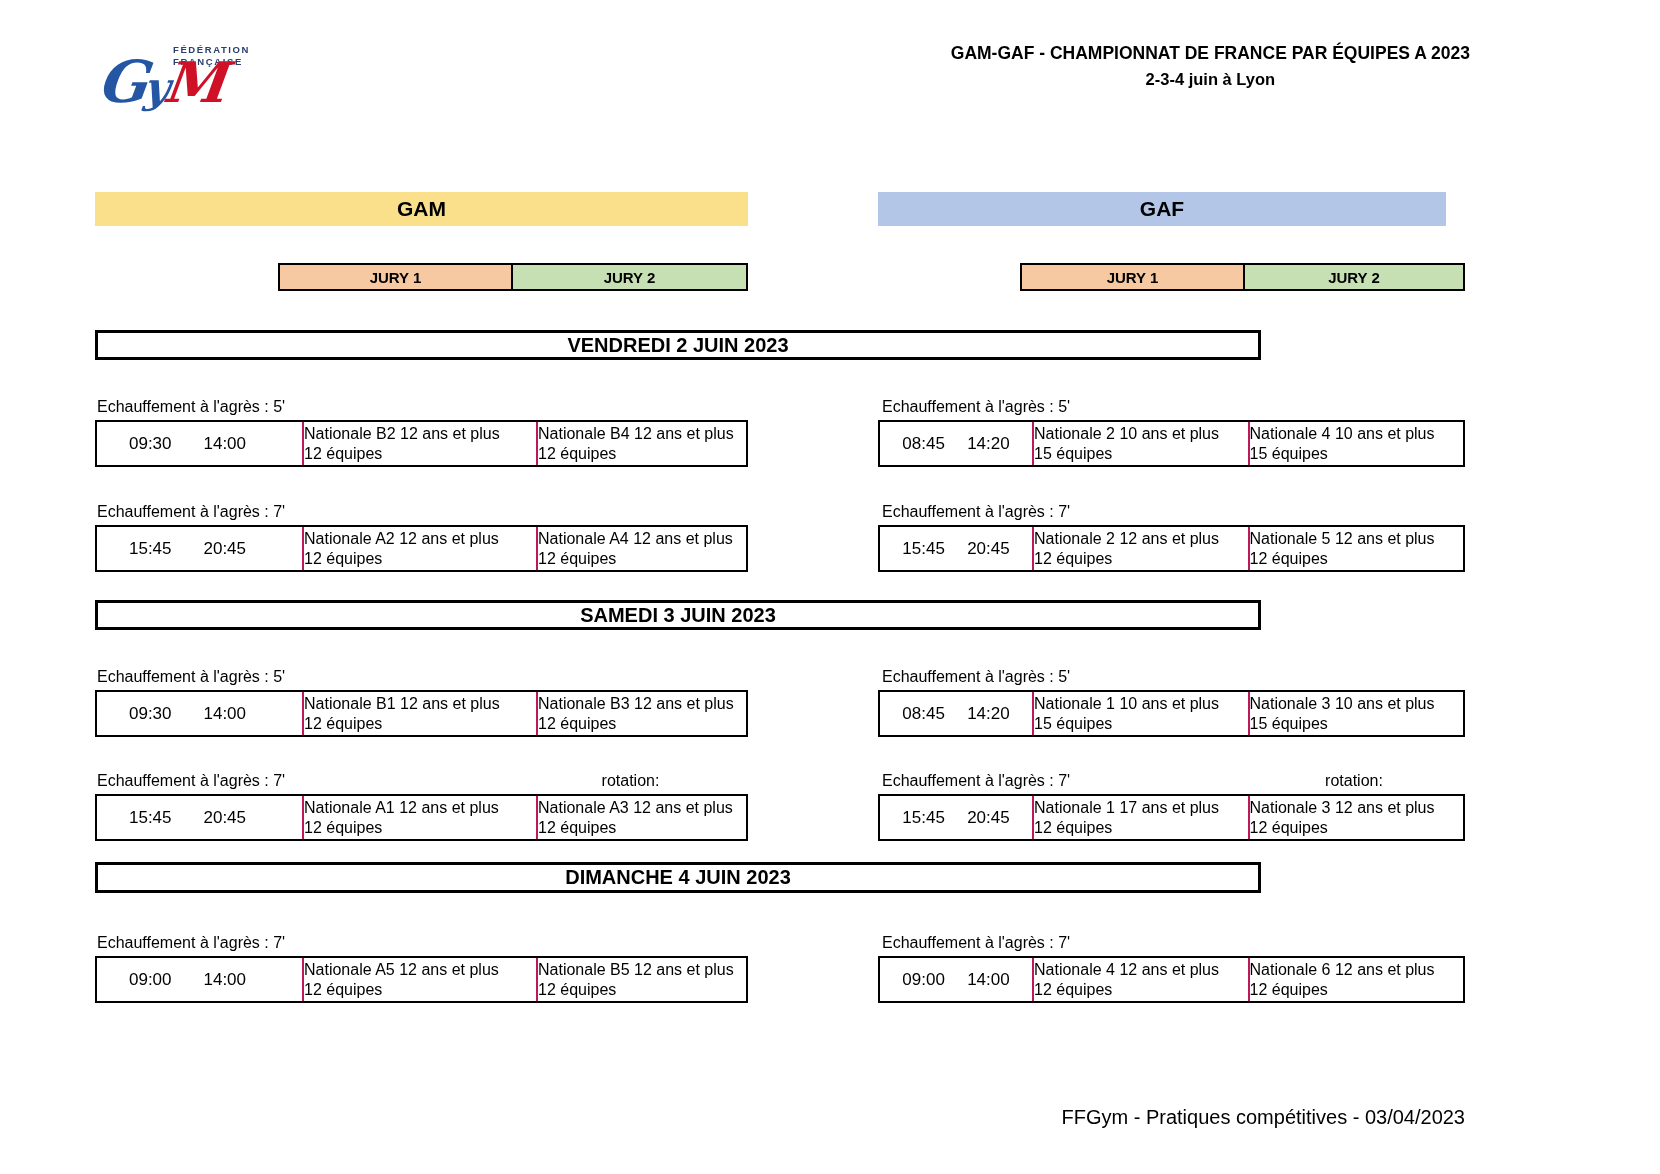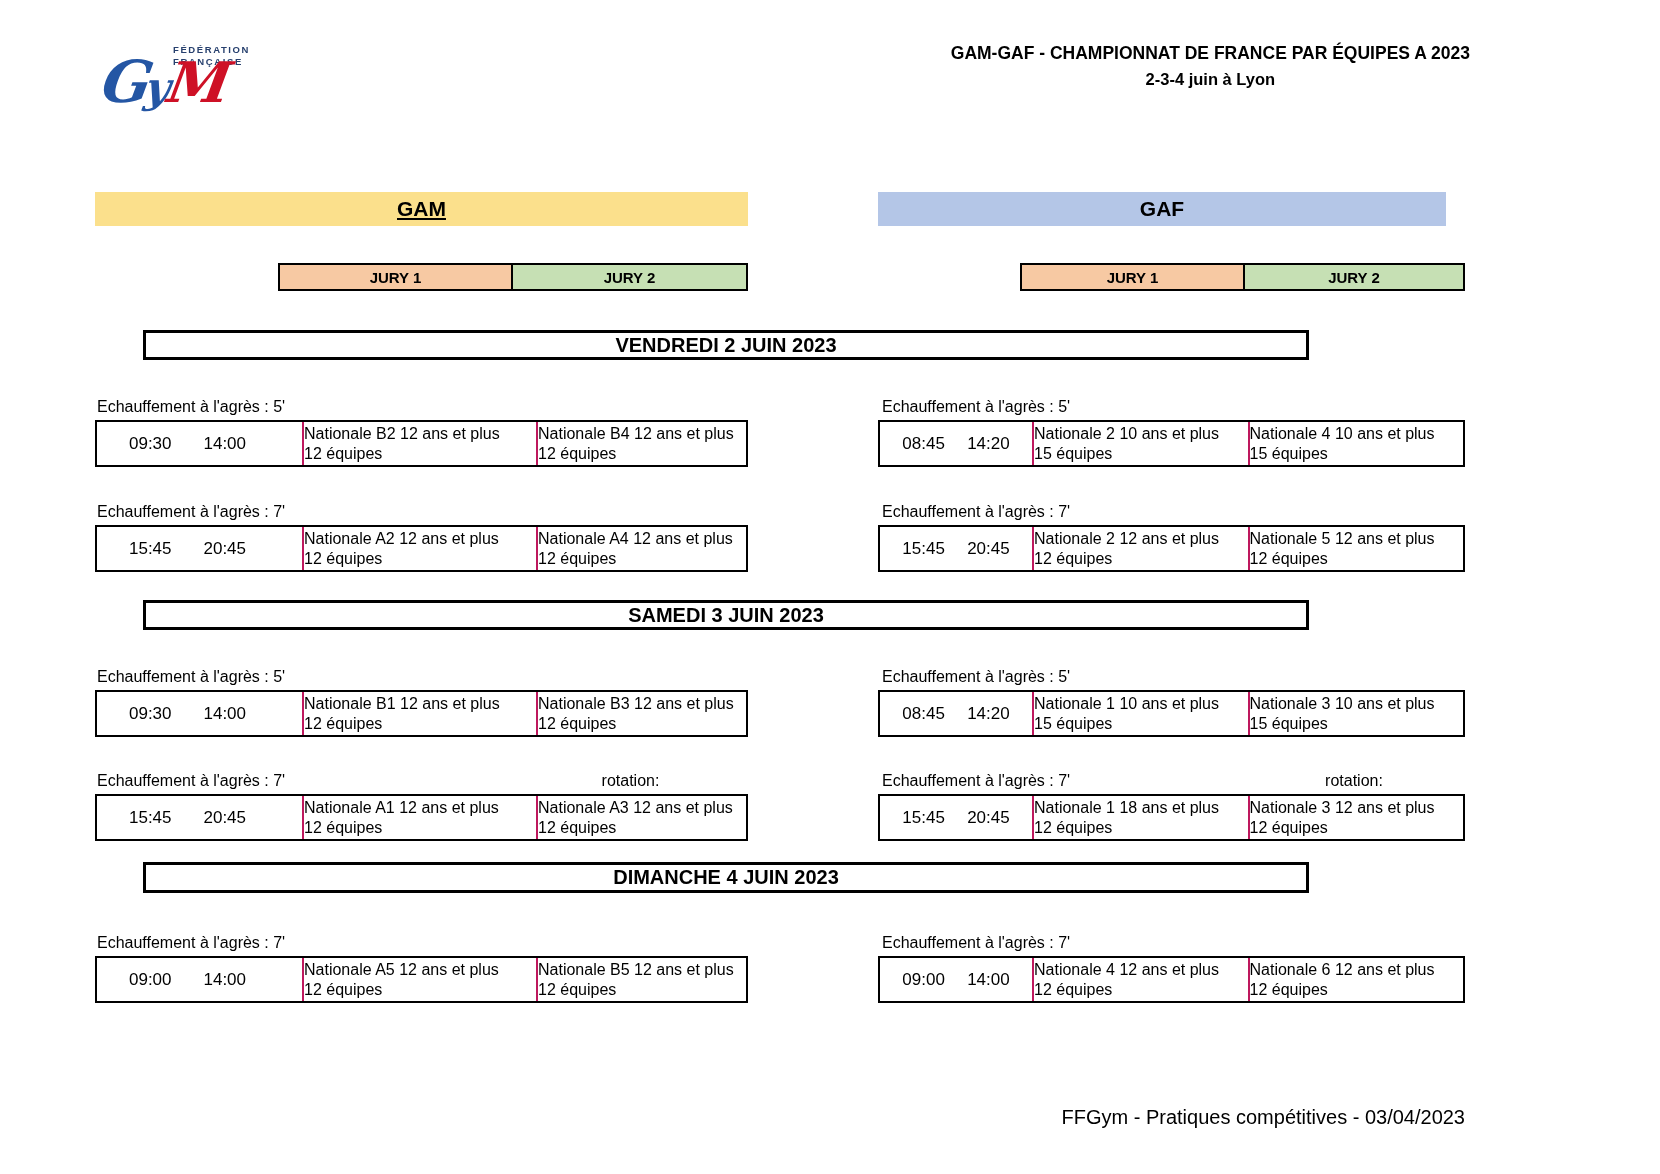--- a/index.html
+++ b/index.html
@@ -24,21 +24,21 @@
   .jury-box { position:absolute; top:263px; height:28px; box-sizing:border-box; border:2px solid #000;
               display:flex; align-items:center; justify-content:center; font-weight:bold; font-size:15px; }
   .jury-box.l1 { left:278px;  width:235px; }
   .jury-box.l2 { left:511px;  width:237px; }
   .jury-box.r1 { left:1020px; width:225px; }
   .jury-box.r2 { left:1243px; width:222px; }
 
   
   .day-banner { position:absolute; left:95px; width:1166px; height:30px; box-sizing:border-box;
                 border:3px solid #000; background:#fff; display:flex; align-items:center; justify-content:center;
-                font-weight:bold; font-size:20px;margin-left:48px; }
+                font-weight:bold; font-size:20px; }
 
   
   .warmup-label { position:absolute; font-size:16px; white-space:nowrap; }
   .rotation-label { position:absolute; font-size:16px; text-align:center; }
   .rot-l { left:513px;  width:235px; }
   .rot-r { left:1243px; width:222px; }
 
   
   .sched-table { position:absolute; height:47px; box-sizing:border-box; border:2px solid #000;
                  display:flex; background:#fff; }
@@ -69,21 +69,21 @@
         <text x="84" y="76" font-size="56" fill="#CE1126">M</text>
       </g>
     </svg>
   </div>
 
   <div class="header-text">
     <div class="header-title">GAM-GAF - CHAMPIONNAT DE FRANCE PAR ÉQUIPES A 2023</div>
     <div class="header-subtitle">2-3-4 juin à Lyon</div>
   </div>
 
-  <div class="band gam" style="background-color: rgb(251, 224, 140); text-decoration: underline;">GAM</div>
+  <div class="band gam" style="background-color: rgb(251, 224, 140);">GAM</div>
   <div class="band gaf" style="background-color: rgb(180, 198, 231);">GAF</div>
 
   <div class="jury-box l1" style="background-color: rgb(247, 201, 163);">JURY 1</div>
   <div class="jury-box l2" style="background-color: rgb(198, 224, 180);">JURY 2</div>
   <div class="jury-box r1" style="background-color: rgb(247, 201, 163);">JURY 1</div>
   <div class="jury-box r2" style="background-color: rgb(198, 224, 180);">JURY 2</div>
 
   <div class="day-banner" style="top:330px">VENDREDI 2 JUIN 2023</div>
 
   <div class="warmup-label" style="top:398px; left:97px">Echauffement à l'agrès : 5'</div>
@@ -202,21 +202,21 @@
   </div>
 
   <div class="warmup-label" style="top:772px; left:882px">Echauffement à l'agrès : 7'</div>
   <div class="rotation-label rot-r" style="top:772px">rotation:</div>
   <div class="sched-table right" style="top:794px">
     <div class="cell times">
       <span>15:45</span>
       <span>20:45</span>
     </div>
     <div class="cell jury">
-      <div>Nationale 1 18 ans et plus</div>
+      <div>Nationale 1 17 ans et plus</div>
       <div>12 équipes</div>
     </div>
     <div class="cell jury">
       <div>Nationale 3 12 ans et plus</div>
       <div>12 équipes</div>
     </div>
   </div>
 
   <div class="day-banner" style="top:862px; height:31px">DIMANCHE 4 JUIN 2023</div>
 

